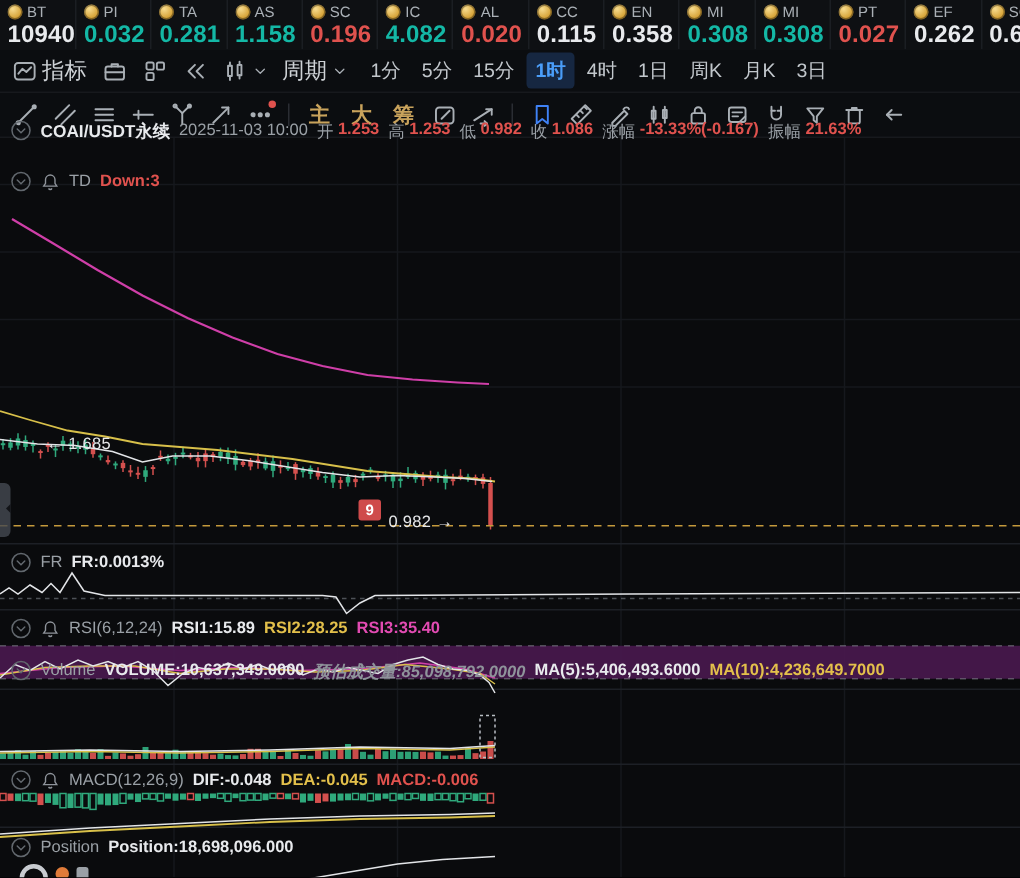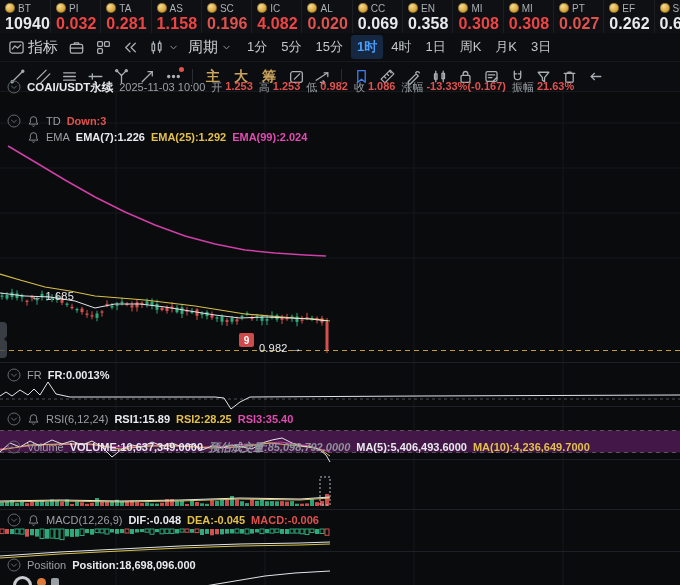--- a/index.html
+++ b/index.html
@@ -6,21 +6,21 @@
   #app{position:relative;width:680px;height:585px;background:#0a0b0d;overflow:hidden;
        font-family:"Liberation Sans",sans-serif;color:#c7ccd1;-webkit-font-smoothing:antialiased;}
   
   .tickerbar{position:absolute;top:0;left:0;right:0;height:33px;background:#0e1013;
              display:flex;border-bottom:1px solid #17191d;overflow:hidden;}
   .titem{flex:0 0 44.3px;padding:2px 0 0 5px;border-right:1px solid #1b1e23;cursor:default;}
   .titem .symrow{display:flex;align-items:center;gap:3px;height:12px;font-size:10px;color:#aab0b6;overflow:hidden;white-space:nowrap;}
   .coin{flex:0 0 10px;width:10px;height:10px;border-radius:50%;
         background:radial-gradient(circle at 35% 30%,#f7dc8f,#d8a63c 60%,#a8791f);box-shadow:inset 0 0 0 1px rgba(0,0,0,.35);}
   .titem .price{font-size:16px;font-weight:700;margin-top:1px;letter-spacing:.1px;color:#e8eaed;white-space:nowrap;}
-  .t-up .price{color:#ef4444;} .t-down .price{color:#e0524e;} .t-flat .price{color:#e8eaed;}
+  .t-up .price{color:#14b8a6;} .t-down .price{color:#e0524e;} .t-flat .price{color:#e8eaed;}
   
   .row2,.row3{position:absolute;left:0;right:0;display:flex;align-items:center;background:#0b0d10;
               border-bottom:1px solid #17191d;padding:0 8px;box-sizing:border-box;}
   .row2{top:33px;height:29px;gap:9px;font-size:13px;color:#c2c7cc;}
   .row3{top:62px;height:30px;gap:8px;}
   .tool{display:inline-flex;align-items:center;justify-content:center;gap:3px;min-width:18px;height:22px;
         color:#a9afb5;cursor:pointer;position:relative;}
   .ic{width:17px;height:17px;stroke:#a9afb5;fill:none;stroke-width:1.2;stroke-linecap:round;stroke-linejoin:round;}
   .ic.small{width:11px;height:11px;}
   .ic.blue{stroke:#3f82f6;}
@@ -114,21 +114,21 @@
           <span>AL</span>
         </span>
         <div class="price">0.020</div>
       </div>
 
       <div class="titem t-flat">
         <span class="symrow">
           <span class="coin"></span>
           <span>CC</span>
         </span>
-        <div class="price">0.069</div>
+        <div class="price">0.115</div>
       </div>
 
       <div class="titem t-flat">
         <span class="symrow">
           <span class="coin"></span>
           <span>EN</span>
         </span>
         <div class="price">0.358</div>
       </div>
 
@@ -707,30 +707,20 @@
         <path d="M4.5 6l2.5 2.5L9.5 6" stroke="#62686e" fill="none" stroke-linecap="round"></path>
       </svg>
     <svg class="belli" viewBox="0 0 14 14">
         <path d="M7 1.8a3.4 3.4 0 0 1 3.4 3.4v2.6l1.3 2H2.3l1.3-2V5.2A3.4 3.4 0 0 1 7 1.8z" stroke="#8f949b" fill="none"></path>
         <path d="M5.8 11.4a1.3 1.3 0 0 0 2.4 0" stroke="#8f949b" fill="none"></path>
       </svg>
     <span>TD</span>
     <span class="r">Down:3</span>
   </div>
 
-  <div class="hline" style="top:130px;left:27px;">
-    <svg class="belli" viewBox="0 0 14 14">
-        <path d="M7 1.8a3.4 3.4 0 0 1 3.4 3.4v2.6l1.3 2H2.3l1.3-2V5.2A3.4 3.4 0 0 1 7 1.8z" stroke="#8f949b" fill="none"></path>
-        <path d="M5.8 11.4a1.3 1.3 0 0 0 2.4 0" stroke="#8f949b" fill="none"></path>
-      </svg>
-    <span>EMA</span>
-    <span class="w">EMA(7):1.226</span>
-    <span class="y">EMA(25):1.292</span>
-    <span class="m">EMA(99):2.024</span>
-  </div>
 
   <div class="hline" style="top:368px;">
     <svg class="chev" viewBox="0 0 14 14">
         <circle cx="7" cy="7" r="6" stroke="#62686e" fill="none"></circle>
         <path d="M4.5 6l2.5 2.5L9.5 6" stroke="#62686e" fill="none" stroke-linecap="round"></path>
       </svg>
     <span>FR</span>
     <span class="w">FR:0.0013%</span>
   </div>
 

